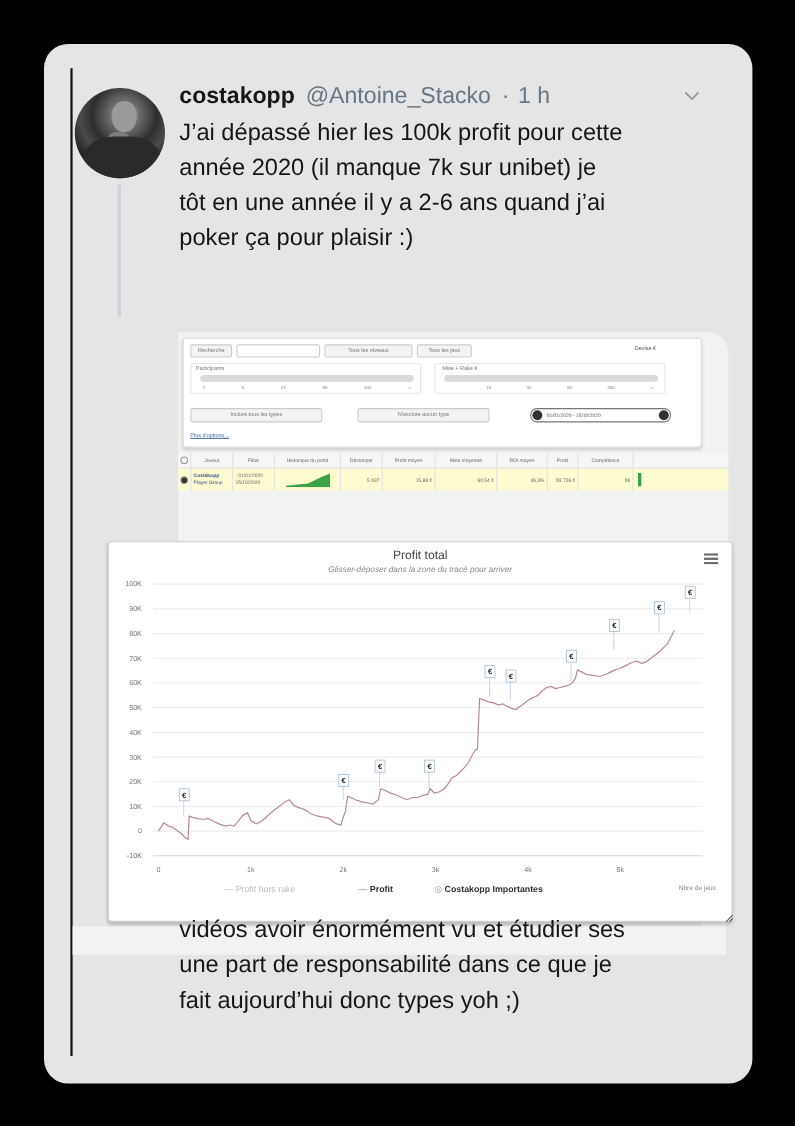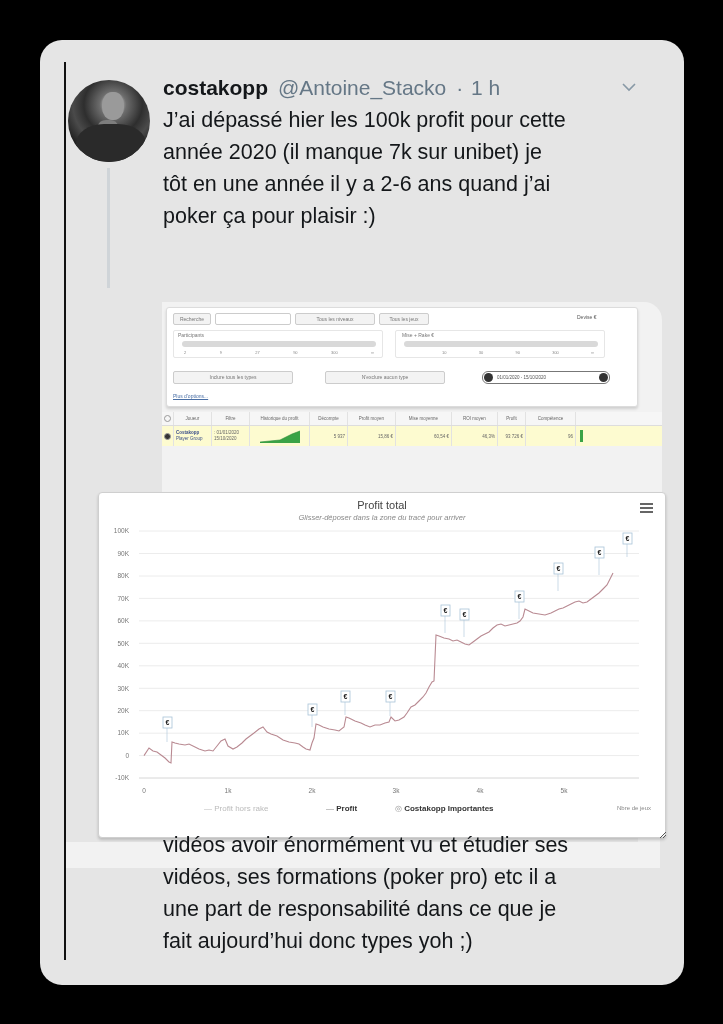--- a/index.html
+++ b/index.html
@@ -289,17 +289,16 @@
       </div>
       <div class="xaxis-title">Nbre de jeux</div>
       <svg class="resize-icon" viewBox="0 0 8 8">
           <path d="M7 1 L1 7 M7 4 L4 7" stroke="#555" stroke-width="1"></path>
         </svg>
     </div>
   </div>
 
   <div class="tweet-text2">
     <span class="line">vidéos avoir énormément vu et étudier ses</span>
-    <span class="line">vidéos, ses formations (poker pro) etc il a</span>
     <span class="line">une part de responsabilité dans ce que je</span>
     <span class="line">fait aujourd’hui donc types yoh ;)</span>
   </div>
 </div>
 
 </body></html>

